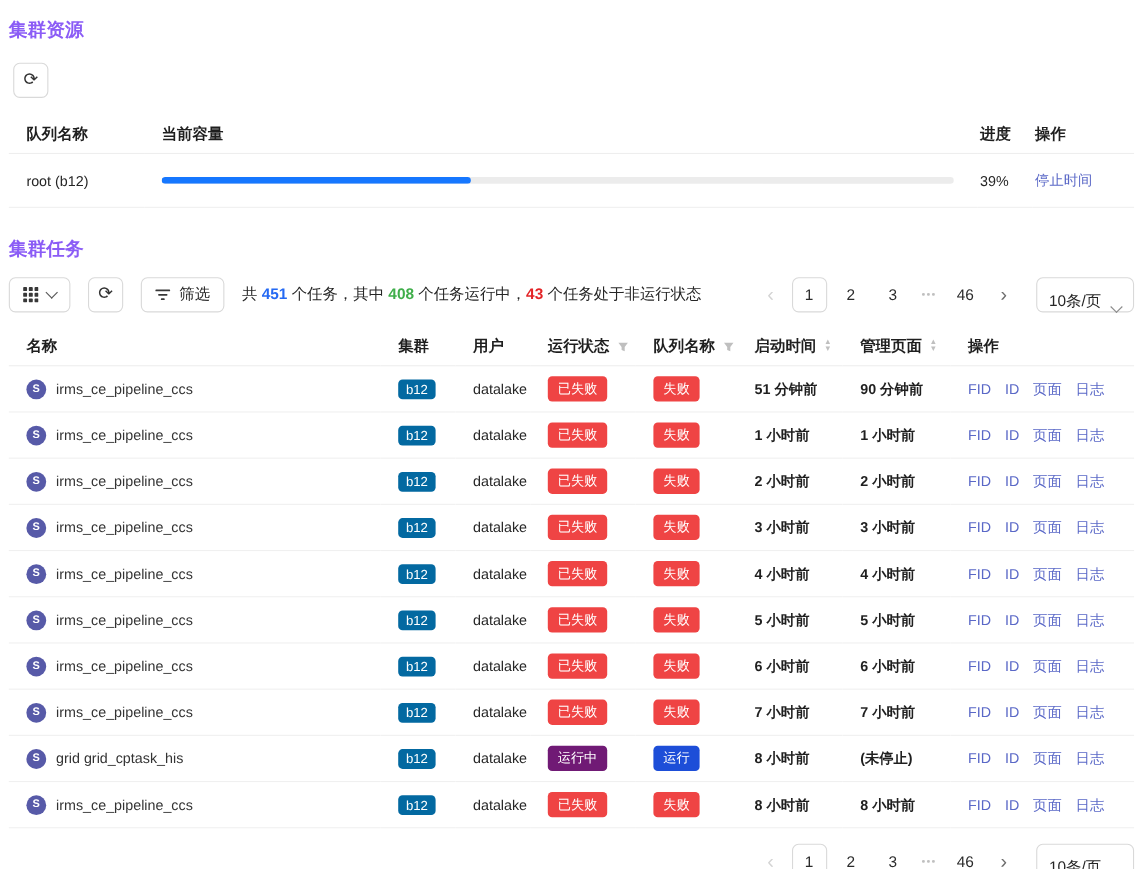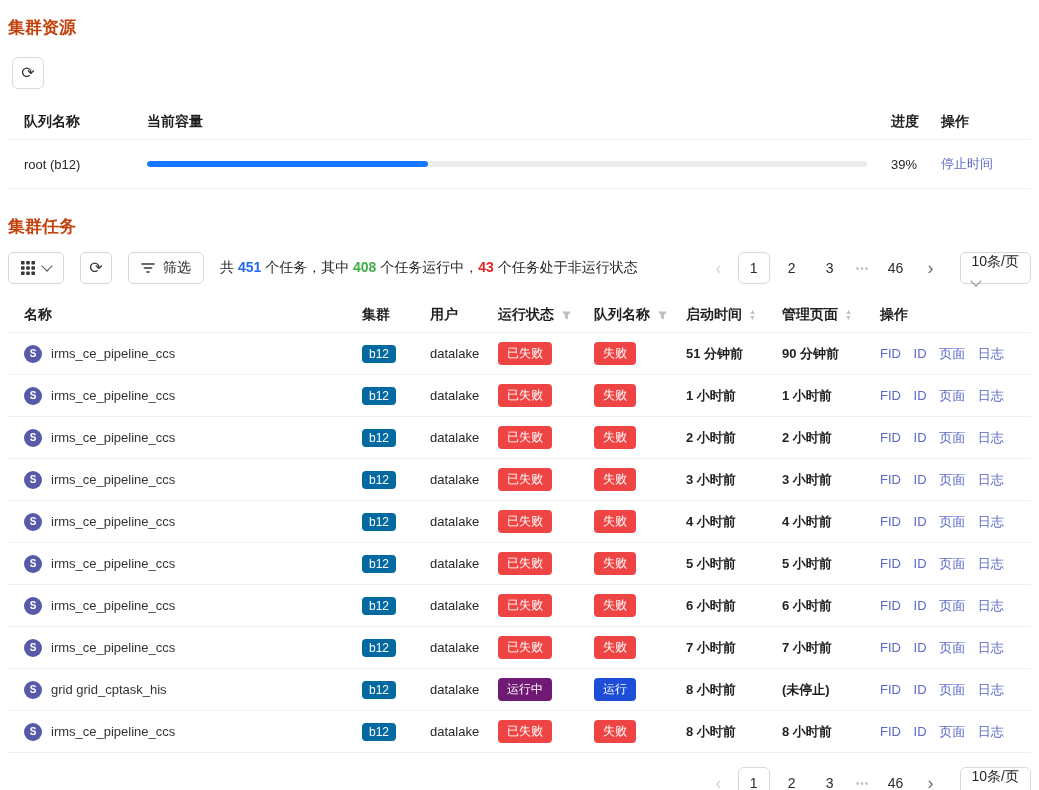--- a/index.html
+++ b/index.html
@@ -5,21 +5,21 @@
   * { box-sizing: border-box; }
   html, body { margin: 0; padding: 0; }
   body {
     width: 1039px; height: 790px; overflow: hidden;
     background: #fff; color: #262626;
     font-family: "Liberation Sans", "DejaVu Sans", sans-serif;
     font-size: 14px;
   }
   .page { padding: 6px 8px 0 8px; }
 
-  .section-title { font-size: 17px; font-weight: 700; color: #c2410c; margin: 10px 0 12px 0; }
+  .section-title { font-size: 17px; font-weight: 700; color: #8b5cf6; margin: 10px 0 12px 0; }
   .tasks-title { margin: 26px 0 14px 0; }
 
   
   .btn, .icon-btn {
     display: inline-flex; align-items: center; justify-content: center; gap: 8px;
     height: 32px; border: 1px solid #d9d9d9; border-radius: 6px;
     background: #fff; cursor: pointer; font-size: 14px; color: #262626;
     font-family: inherit;
   }
   .icon-btn { width: 32px; padding: 0; }
@@ -62,22 +62,22 @@
     border-radius: 6px; font-size: 14px; color: #2b2b2b; cursor: pointer;
   }
   .page-item.active { border: 1px solid #d9d9d9; }
   .page-arrow {
     width: 26px; height: 32px; display: inline-flex; align-items: center; justify-content: center;
     font-size: 18px; color: #6e6e6e; cursor: pointer;
   }
   .page-arrow.disabled { color: #d4d4d4; cursor: default; }
   .page-ellipsis { color: rgba(0,0,0,.25); font-size: 10px; letter-spacing: 1px; min-width: 22px; text-align: center; cursor: pointer; }
   .page-size {
-    display: inline-flex; align-items: flex-start; gap: 10px; height: 32px; padding: 0 11px;
-    border: 1px solid #d9d9d9; border-radius: 6px; font-size: 14px; cursor: pointer; background: #fff; flex-direction: column;
+    display: inline-flex; align-items: flex-end; gap: 10px; height: 32px; padding: 0 11px;
+    border: 1px solid #d9d9d9; border-radius: 6px; font-size: 14px; cursor: pointer; background: #fff;
   }
   .chevron {
     width: 8px; height: 8px; border-right: 1.6px solid #8c8c8c; border-bottom: 1.6px solid #8c8c8c;
     transform: rotate(45deg); margin-top: -4px; flex: none;
   }
   .chevron-dark { border-color: #555; }
   .table-footer { display: flex; justify-content: flex-end; align-items: center; gap: 16px; padding: 14px 0 16px 0; }
 
   
   .name-cell { display: flex; align-items: center; gap: 9px; }

